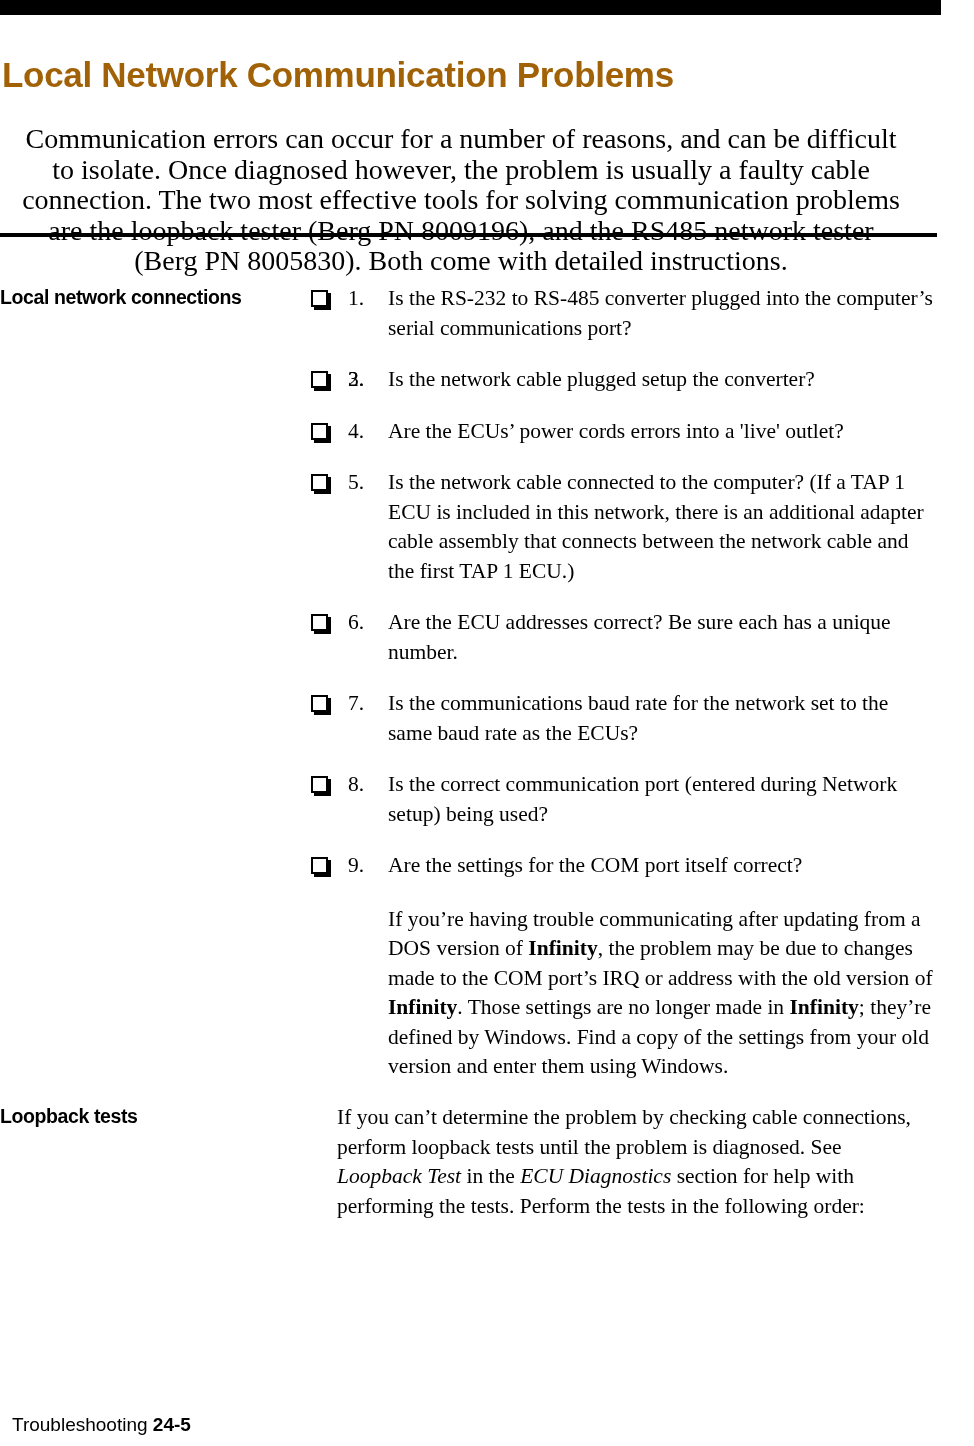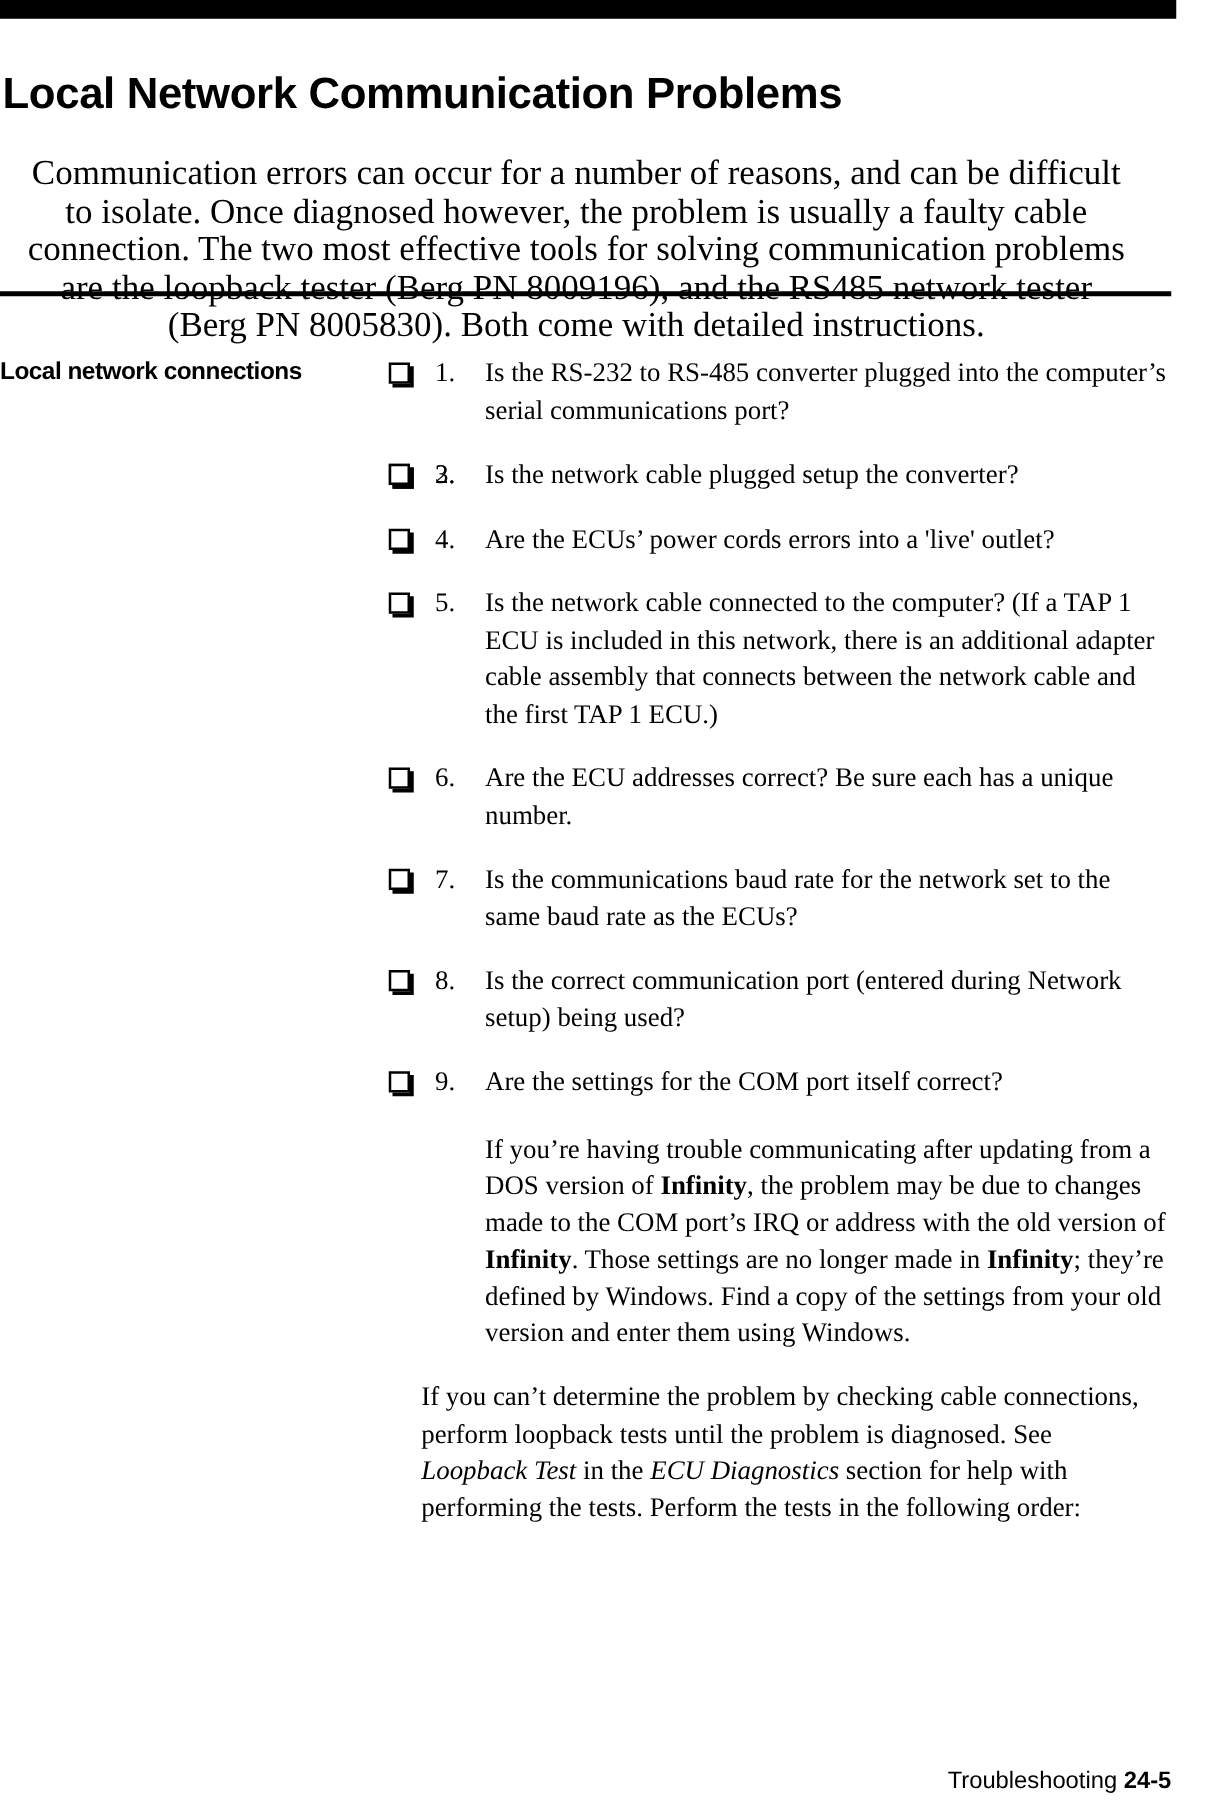--- a/index.html
+++ b/index.html
@@ -30,21 +30,21 @@
   .page-title {
     position: absolute;
     left: 2px;
     top: 30px;
     width: 940px;
     font-family: "Liberation Sans", "DejaVu Sans", sans-serif;
     font-weight: bold;
     font-size: 35px;
     line-height: 44px;
     letter-spacing: -0.3px;
-    color: #000000;
+    color: #a16207;
     white-space: nowrap;
   }
 
   
   .intro {
     position: absolute;
     left: 21px;
     top: 96px;
     width: 880px;
     font-size: 28px;
@@ -150,24 +150,23 @@
   .sec-loopback .col-right .para {
     width: 585px;
   }
 
   b, strong { font-weight: bold; }
   i, em { font-style: italic; }
 
   
   .footer {
     position: absolute;
-    left: 0;
+    left: 12px;
     top: 1413px;
     width: 937px;
-    text-align: right;
     font-family: "Liberation Sans", "DejaVu Sans", sans-serif;
     font-size: 19px;
     line-height: 24px;
   }
   .footer .pg { font-weight: bold; }
 </style>
 </head>
 <body>
 
 <div class="top-band"></div>
@@ -244,20 +243,21 @@
 
       </ol>
 
       <p class="sub-para"><span>If you’re having trouble communicating after updating from a DOS version of </span><b>Infinity</b><span>, the problem may be due to changes made to the COM port’s IRQ or address with the old version of </span><b>Infinity</b><span>. Those settings are no longer made in </span><b>Infinity</b><span>; they’re defined by Windows. Find a copy of the settings from your old version and enter them using Windows.</span></p>
 
     </div>
   </div>
 
   <div class="section sec-loopback">
 
+    <div class="side-label">Loopback tests</div>
 
     <div class="col-right">
       <p class="para"><span>If you can’t determine the problem by checking cable connections, perform loopback tests until the problem is diagnosed. See </span><i>Loopback Test</i><span> in the </span><i>ECU Diagnostics</i><span> section for help with performing the tests. Perform the tests in the following order:</span></p>
     </div>
   </div>
 
 </div>
 
 <div class="footer"><span>Troubleshooting </span><span class="pg">24-5</span></div>
 

